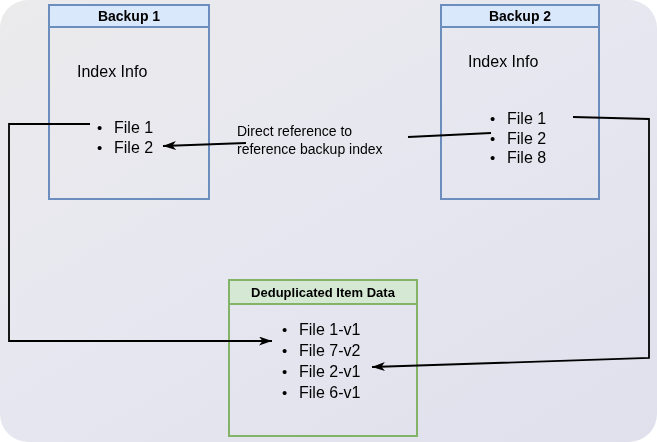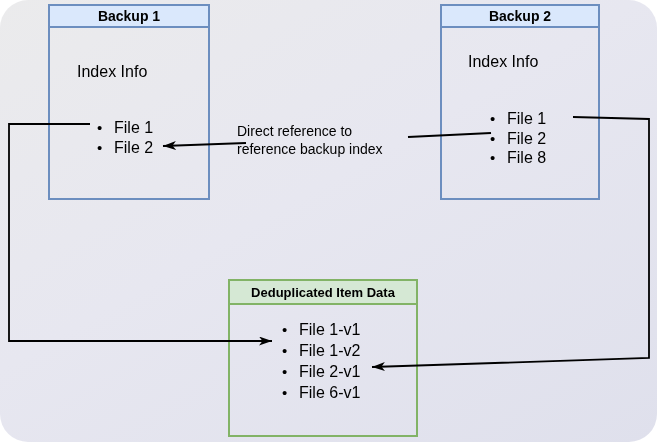--- a/index.html
+++ b/index.html
@@ -106,21 +106,21 @@
       <li><span class="bullet">•</span><span>File 1</span></li>
       <li><span class="bullet">•</span><span>File 2</span></li>
       <li><span class="bullet">•</span><span>File 8</span></li>
     </ul>
   </div>
 
   <div class="node green" style="left:228px; top:279px; width:190px; height:158px;">
     <div class="node-header">Deduplicated Item Data</div>
     <ul class="file-list green-list" style="left:52px; top:38px;">
       <li><span class="bullet">•</span><span>File 1-v1</span></li>
-      <li><span class="bullet">•</span><span>File 1-v2</span></li>
+      <li><span class="bullet">•</span><span>File 7-v2</span></li>
       <li><span class="bullet">•</span><span>File 2-v1</span></li>
       <li><span class="bullet">•</span><span>File 6-v1</span></li>
     </ul>
   </div>
 
   <div class="edge-label">
     <div>Direct reference to</div>
     <div>reference backup index</div>
   </div>
 

